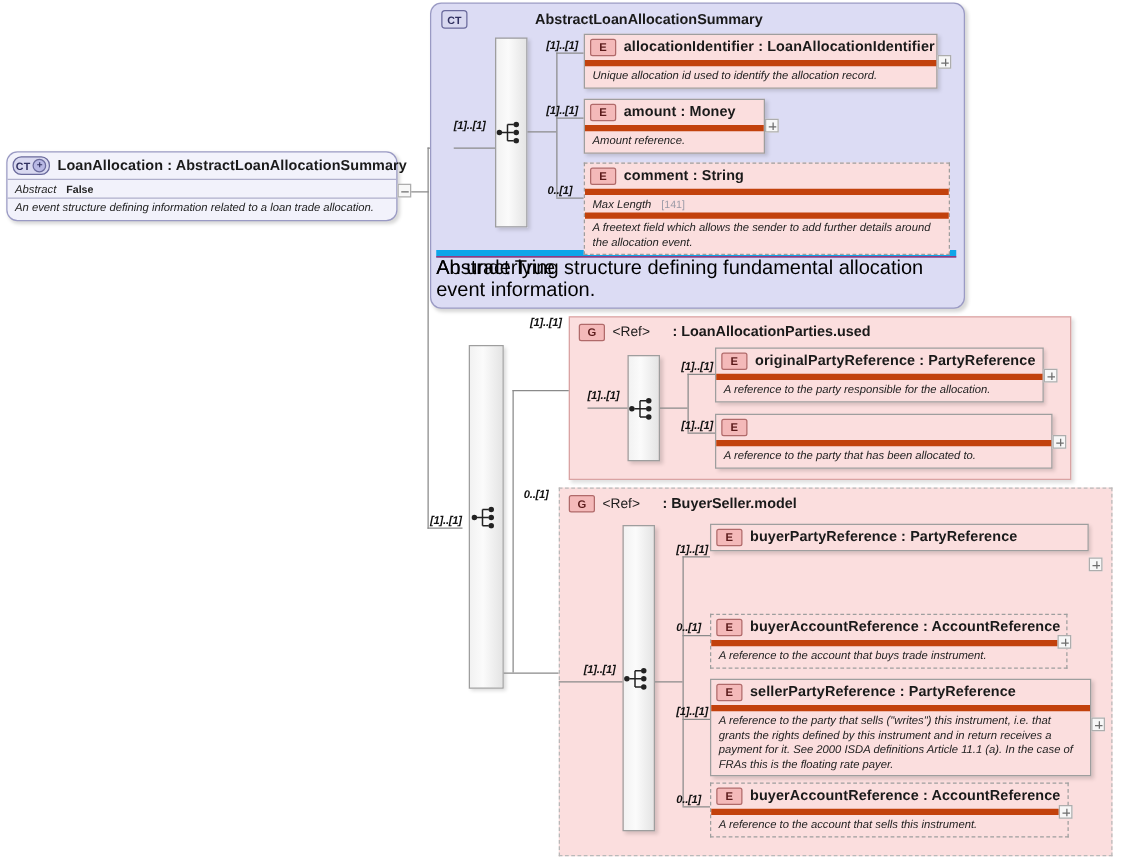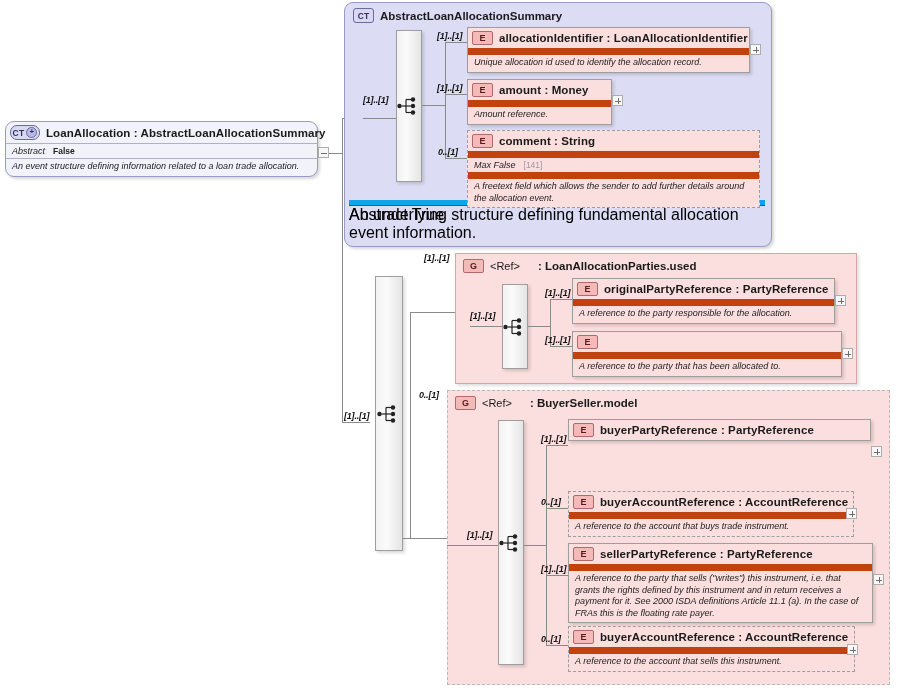--- a/index.html
+++ b/index.html
@@ -54,37 +54,37 @@
     font-size:8px;margin-left:2px;font-weight:bold;
   }
 
   
   .ctbox{
     position:absolute;box-sizing:border-box;
     background:#dcdcf4;border:1px solid #9a9ac4;border-radius:9px;
     box-shadow:2px 2px 3px rgba(0,0,0,.16);
   }
   .ctbox > .cthdr{padding:5px 8px 4px 8px;display:flex;align-items:center;}
-  .ctbox > .cthdr .nm{font-size:11.5px;font-weight:bold;color:#1a1a1a;}
+  .ctbox > .cthdr .nm{font-size:11.5px;font-weight:bold;color:#1a1a1a;margin-left:48px;}
 
   
   .gbox{
     position:absolute;box-sizing:border-box;
     background:#fbdede;border:1px solid #d9a3a3;
     box-shadow:2px 2px 3px rgba(0,0,0,.13);
   }
   .gbox.dashed{border:1px dashed #b9b9b9;box-shadow:none;background:#fbdede;}
   .gbox > .ghdr{padding:5px 8px 4px 7px;display:flex;align-items:center;gap:0;}
   .gbox > .ghdr .ref{font-size:11px;color:#1a1a1a;margin-right:18px;}
   .gbox > .ghdr .nm{font-size:11.5px;font-weight:bold;color:#1a1a1a;}
 
   
   .node.el{background:#fbdede;border:1px solid #9e9e9e;box-shadow:2px 2px 3px rgba(0,0,0,.15);}
   .node.el.opt{border:1px dashed #9e9e9e;box-shadow:none;}
-  .node.el .doc,.node.el .attrow{border-top:7px solid #c2410c;}
+  .node.el .doc,.node.el .attrow{border-top:5px solid #c2410c;}
 
   
   .node.root{
     background:#f2f2fb;border:1px solid #9a9ac4;border-radius:9px;
     box-shadow:2px 2px 3px rgba(0,0,0,.16);
   }
   .node.root .doc,.node.root .attrow{border-top:1px solid #b0b0cc;}
 
   
   .seq{
@@ -206,21 +206,21 @@
   <div class="plus p" style="left:612px;top:95px;"></div>
 
   <div class="ln h" style="left:445px;top:158px;width:22px;"></div>
   <div class="card" style="left:438px;top:147px;">0..[1]</div>
   <div class="node el opt" style="left:467px;top:130px;width:293px;">
     <div class="hdr">
       <span class="badge badge-e">E</span>
       <span class="nm">comment : String</span>
     </div>
     <div class="attrow">
-      <span class="k">Max False</span>
+      <span class="k">Max Length</span>
       <span class="vg">[141]</span>
     </div>
     <div class="doc">A freetext field which allows the sender to add further details around the allocation event.</div>
   </div>
 
   <div class="gbox" style="left:455px;top:253px;width:402px;height:131px;">
     <div class="ghdr">
       <span class="badge badge-g">G</span>
       <span class="ref">&lt;Ref&gt;</span>
       <span class="nm">: LoanAllocationParties.used</span>

